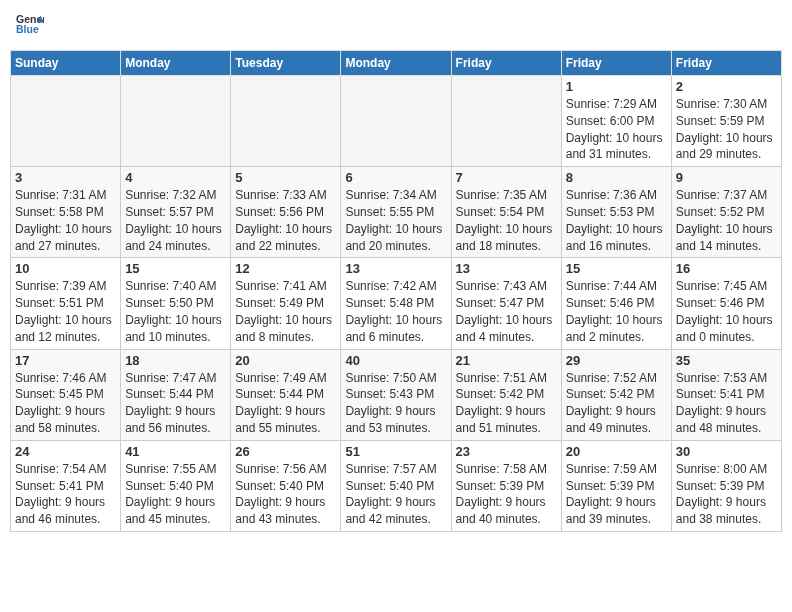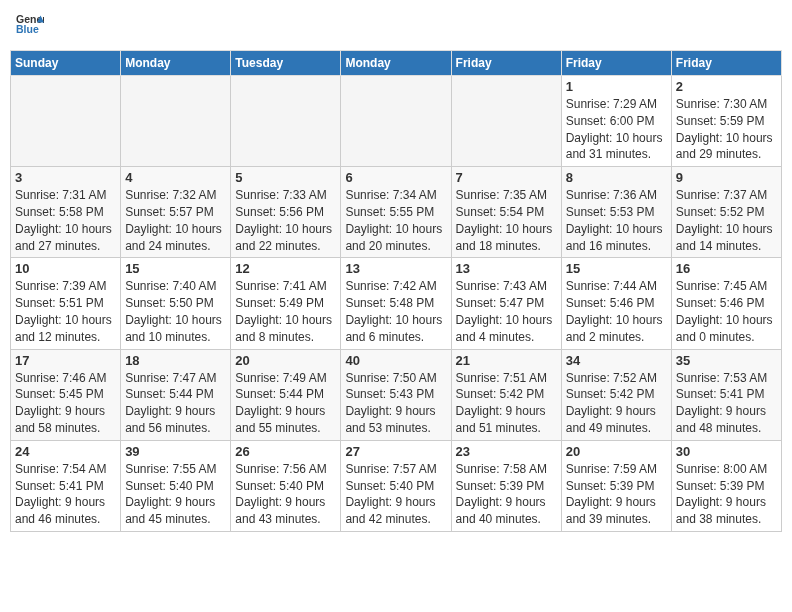--- a/index.html
+++ b/index.html
@@ -202,43 +202,43 @@
         </td>
         <td>
           <span class="day-number">40</span>
           <div class="day-info">Sunrise: 7:50 AM<br>Sunset: 5:43 PM<br>Daylight: 9 hours and 53 minutes.</div>
         </td>
         <td>
           <span class="day-number">21</span>
           <div class="day-info">Sunrise: 7:51 AM<br>Sunset: 5:42 PM<br>Daylight: 9 hours and 51 minutes.</div>
         </td>
         <td>
-          <span class="day-number">34</span>
+          <span class="day-number">29</span>
           <div class="day-info">Sunrise: 7:52 AM<br>Sunset: 5:42 PM<br>Daylight: 9 hours and 49 minutes.</div>
         </td>
         <td>
           <span class="day-number">35</span>
           <div class="day-info">Sunrise: 7:53 AM<br>Sunset: 5:41 PM<br>Daylight: 9 hours and 48 minutes.</div>
         </td>
       </tr>
       <tr>
         <td>
           <span class="day-number">24</span>
           <div class="day-info">Sunrise: 7:54 AM<br>Sunset: 5:41 PM<br>Daylight: 9 hours and 46 minutes.</div>
         </td>
         <td>
-          <span class="day-number">39</span>
+          <span class="day-number">41</span>
           <div class="day-info">Sunrise: 7:55 AM<br>Sunset: 5:40 PM<br>Daylight: 9 hours and 45 minutes.</div>
         </td>
         <td>
           <span class="day-number">26</span>
           <div class="day-info">Sunrise: 7:56 AM<br>Sunset: 5:40 PM<br>Daylight: 9 hours and 43 minutes.</div>
         </td>
         <td>
-          <span class="day-number">27</span>
+          <span class="day-number">51</span>
           <div class="day-info">Sunrise: 7:57 AM<br>Sunset: 5:40 PM<br>Daylight: 9 hours and 42 minutes.</div>
         </td>
         <td>
           <span class="day-number">23</span>
           <div class="day-info">Sunrise: 7:58 AM<br>Sunset: 5:39 PM<br>Daylight: 9 hours and 40 minutes.</div>
         </td>
         <td>
           <span class="day-number">20</span>
           <div class="day-info">Sunrise: 7:59 AM<br>Sunset: 5:39 PM<br>Daylight: 9 hours and 39 minutes.</div>
         </td>

